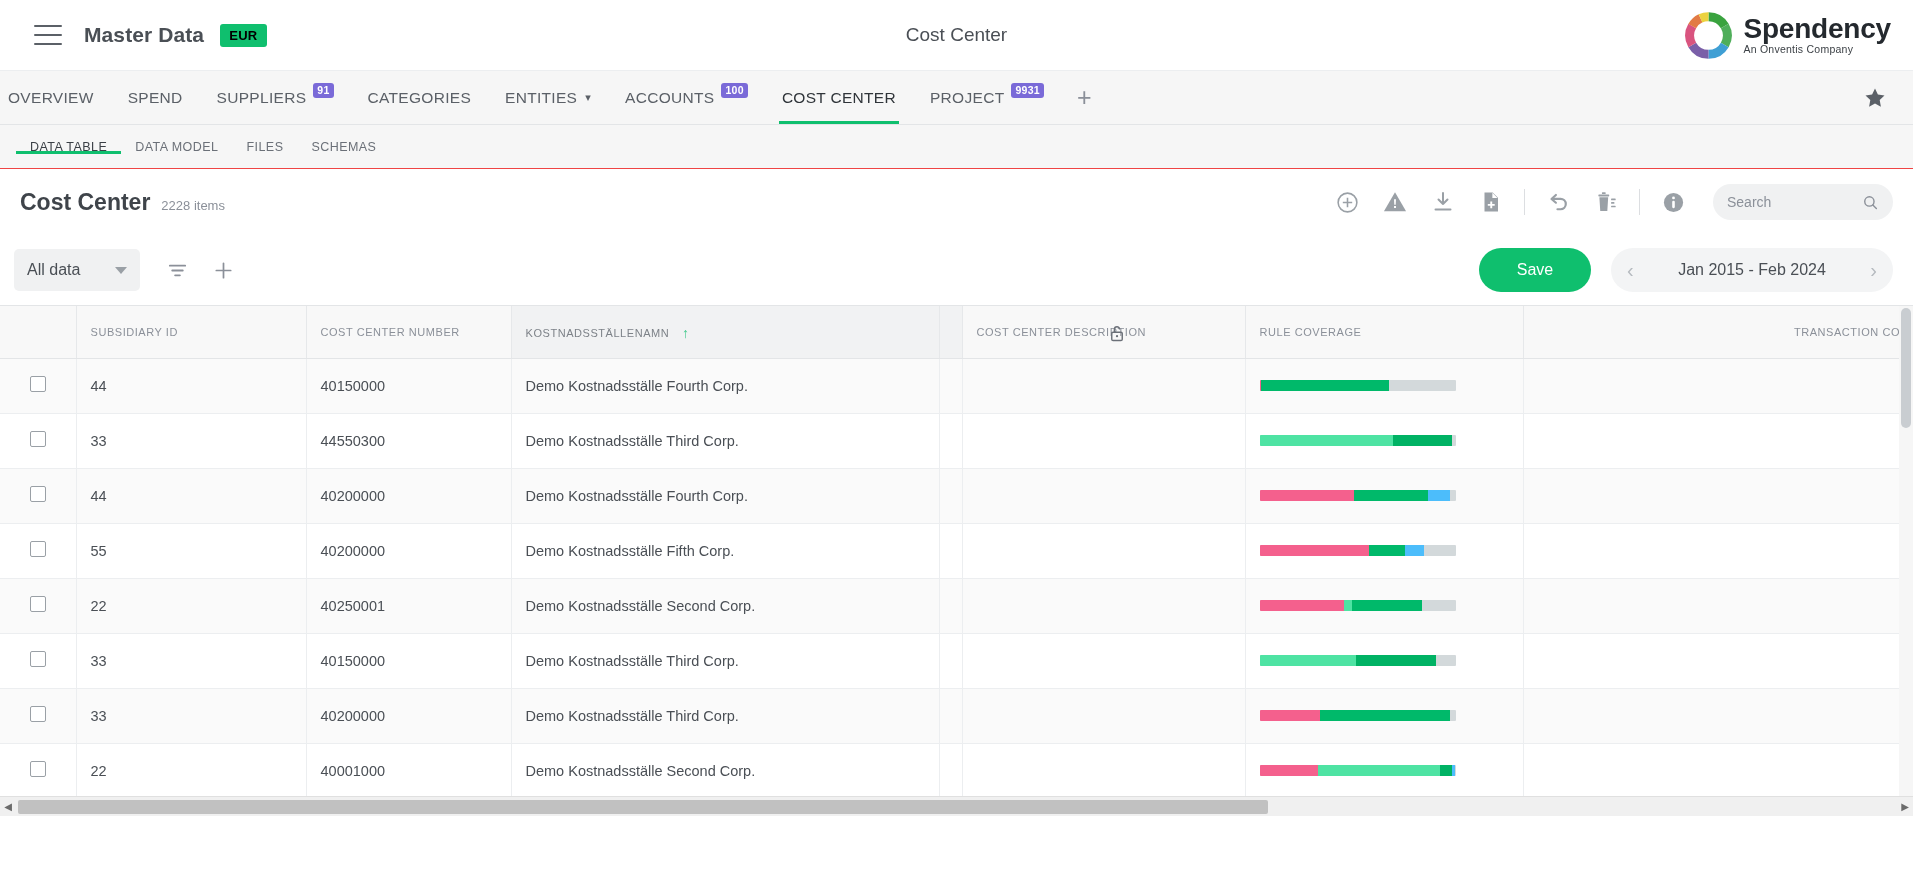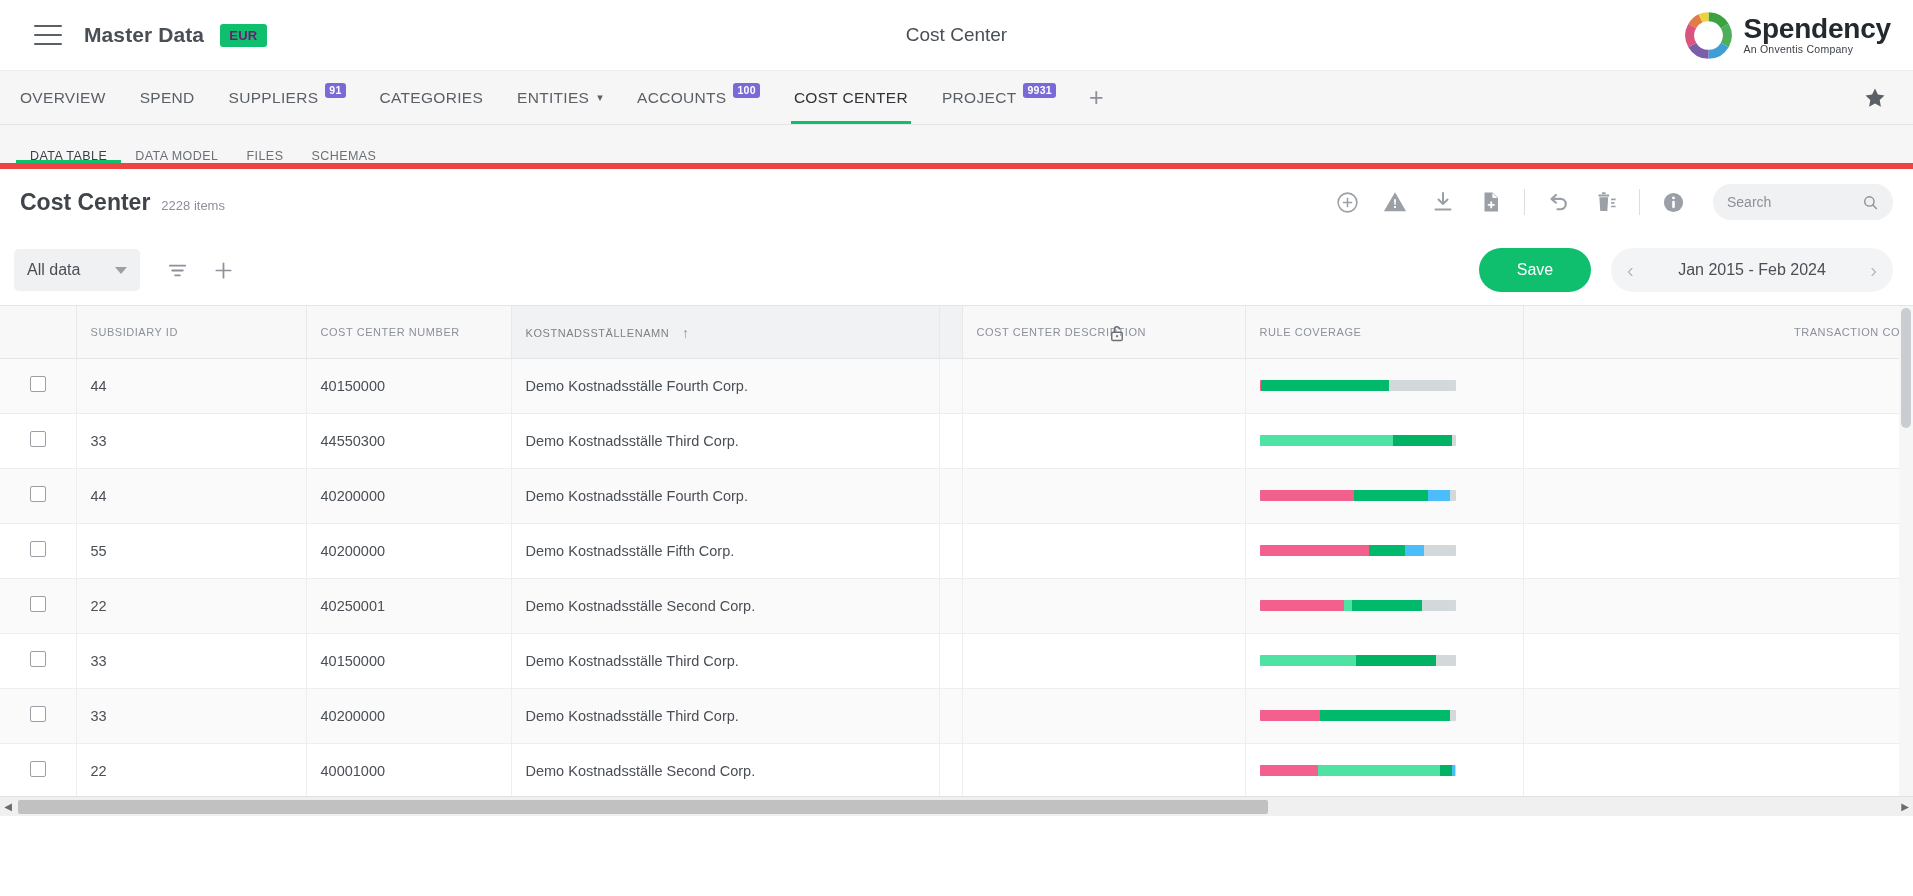--- a/index.html
+++ b/index.html
@@ -27,21 +27,21 @@
     cursor: pointer;
   }
   .hamburger span { display:block; height: 2.4px; background: #5b6067; border-radius: 1px; }
   .app-title {
     font-size: 21px; font-weight: bold; color: #4a4f55;
     letter-spacing: .1px;
   }
   .currency-badge {
     margin-left: 16px;
     background: #0fbf6e;
-    color: #701a75;
+    color: #000000;
     font-size: 13px;
     font-weight: bold;
     padding: 4px 9px;
     border-radius: 3px;
     letter-spacing: .3px;
   }
   .center-title {
     position: absolute;
     left: 0; right: 0;
     text-align: center;
@@ -72,21 +72,21 @@
   .nav-item {
     display: flex; align-items: center;
     padding: 0 17px;
     font-size: 15.5px;
     color: #5b6067;
     letter-spacing: .3px;
     cursor: pointer;
     position: relative;
     white-space: nowrap;
   }
-  .nav-item:first-child { padding-left: 20px; }
+  .nav-item:first-child { padding-left: 8px; }
   .nav-item.active { color: #2f3439; }
   .nav-item.active::after {
     content: "";
     position: absolute; left: 14px; right: 14px; bottom: 0;
     height: 3px; background: #0fbf6e;
   }
   .nav-badge {
     margin-left: 7px;
     background: #7a6ad8;
     color: #fff;
@@ -102,22 +102,22 @@
   .nav-plus {
     display:flex; align-items:center; padding: 0 16px;
     font-size: 25px; color:#8b9099; font-weight: 300; cursor:pointer;
   }
   .nav-star { margin-left: auto; display:flex; align-items:center; padding-right: 26px; cursor:pointer; }
 
   
   .subnav {
     height: 44px;
     background: #f6f6f6;
-    display: flex; align-items: flex-end;
-    border-bottom: 6px solid #ef4444;
+    display: flex; align-items: center;
+    border-bottom: 1px solid #ef4444;
   }
   .subnav-item {
     display: flex; align-items: center;
     padding: 0 14px;
     font-size: 12.5px;
     color: #6b7078;
     letter-spacing: .45px;
     cursor: pointer; position: relative;
   }
   .subnav-item:first-child { margin-left: 16px; }

